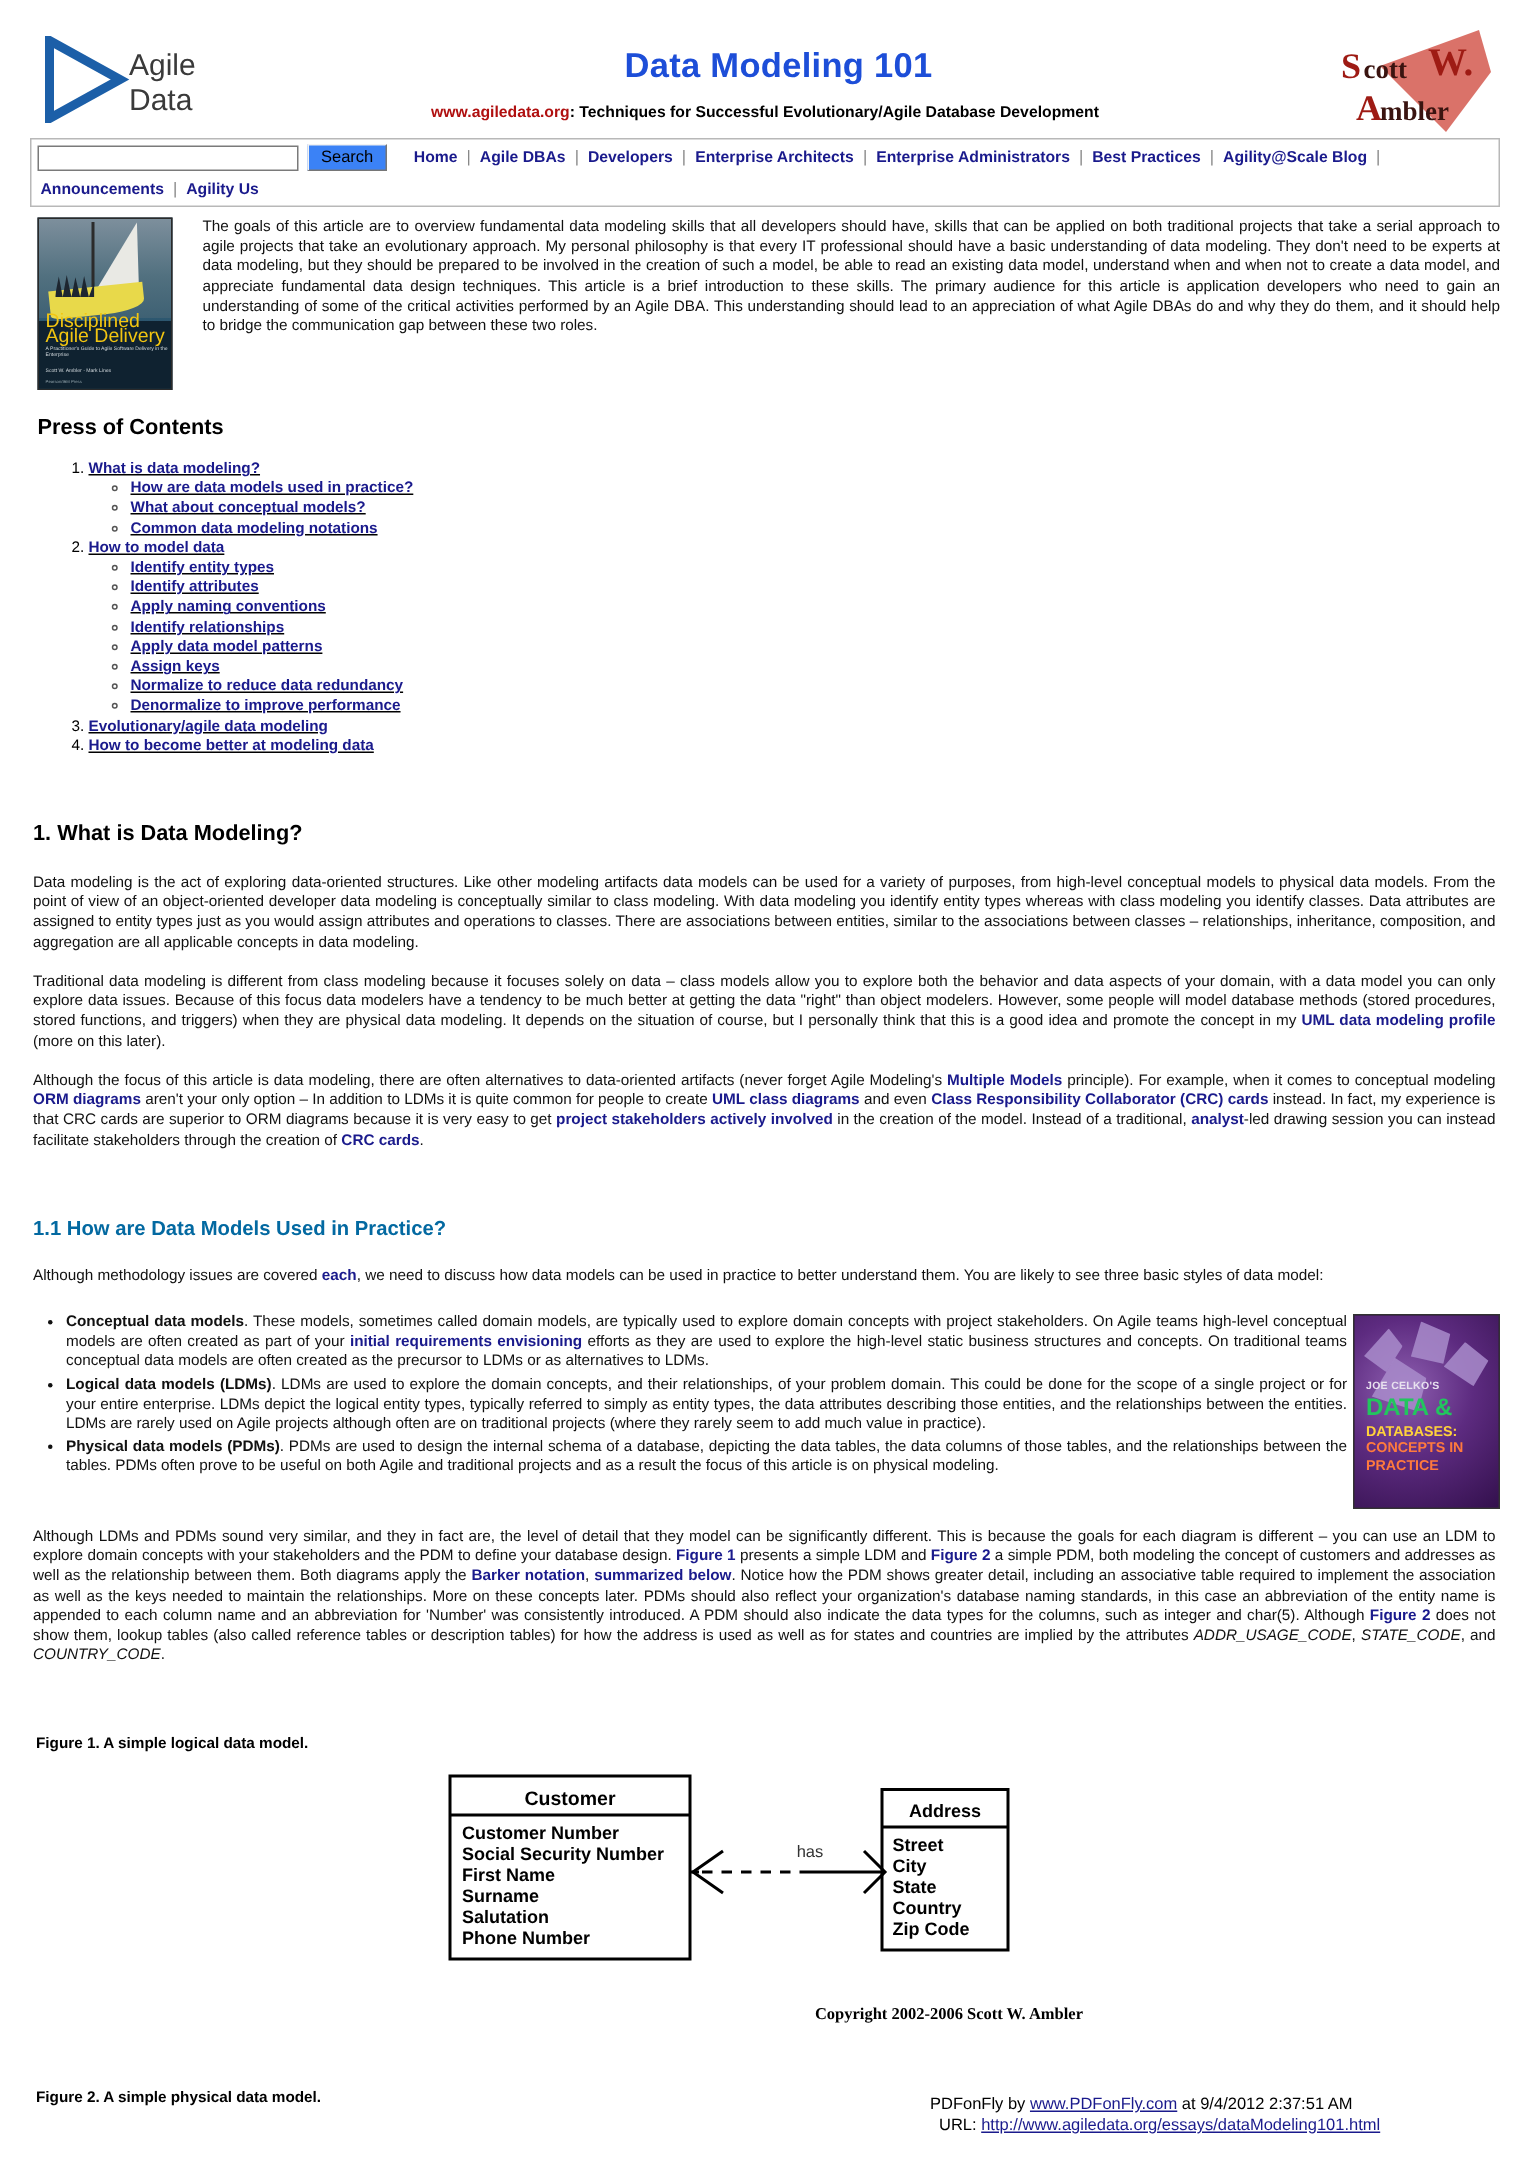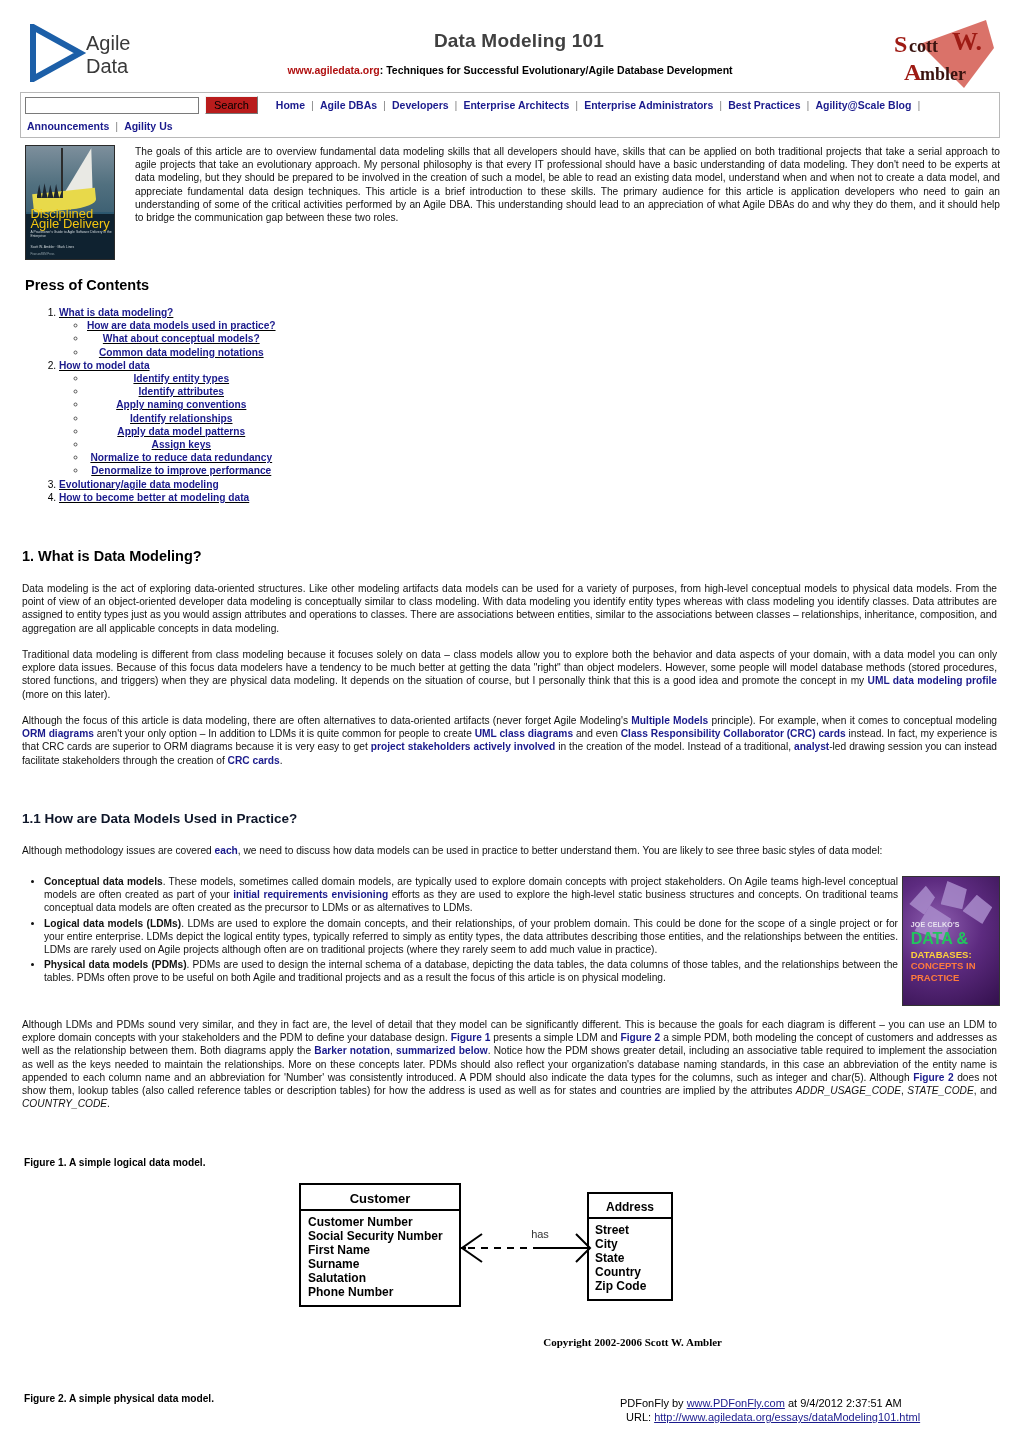--- a/index.html
+++ b/index.html
@@ -37,23 +37,23 @@
   }
   .logo-agile svg { display:block; }
   .title-block {
     position: absolute;
     left: 0;
     right: 0;
     top: 30px;
     text-align: center;
   }
   .site-title {
-    font-size: 19px;
-    font-weight: bold;
-    color: #404040;
+    font-size: 23px;
+    font-weight: bold;
+    color: #1d4ed8;
     letter-spacing: .2px;
     padding-left: 18px;
   }
   .site-tagline {
     margin-top: 12px;
     font-size: 10.5px;
     font-weight: bold;
     color: #000;
   }
   .site-tagline .dom { color: #b01010; }
@@ -88,21 +88,21 @@
     background: #fff;
     font-size: 11px;
     font-family: "Liberation Sans", sans-serif;
     padding: 0 2px;
     box-sizing: content-box;
   }
   .search-button {
     margin-left: 6px;
     font-family: "Liberation Sans", sans-serif;
     font-size: 11px;
-    background: #b91c1c;
+    background: #3b82f6;
     border: 1px solid #767676;
     border-top-color: #f2f2f2;
     border-left-color: #f2f2f2;
     padding: 1px 8px;
     cursor: pointer;
     line-height: 14px;
   }
   .nav-links {
     margin-left: 18px;
     white-space: nowrap;
@@ -156,21 +156,21 @@
   h2.sect {
     font-size: 14.5px;
     font-weight: bold;
     margin: 0;
     color: #000;
   }
   h3.sect {
     font-size: 13.5px;
     font-weight: bold;
     margin: 0;
-    color: #0f172a;
+    color: #0369a1;
   }
 
   .toc-head {
     position: absolute;
     top: 277px;
     left: 25px;
   }
   .toc {
     position: absolute;
     top: 306px;
@@ -192,21 +192,20 @@
     color: #000;
     font-weight: normal;
   }
   ul.toc-sub {
     margin: 0;
     padding-left: 28px;
     list-style-type: circle;
   }
   ul.toc-sub > li {
     line-height: 13.2px;
-    text-align: center;
   }
   ul.toc-sub > li::marker { color: #555; }
   .toc a {
     color: #1a1a8c;
     font-weight: bold;
     text-decoration: none;
     cursor: pointer;
   }
 
   

